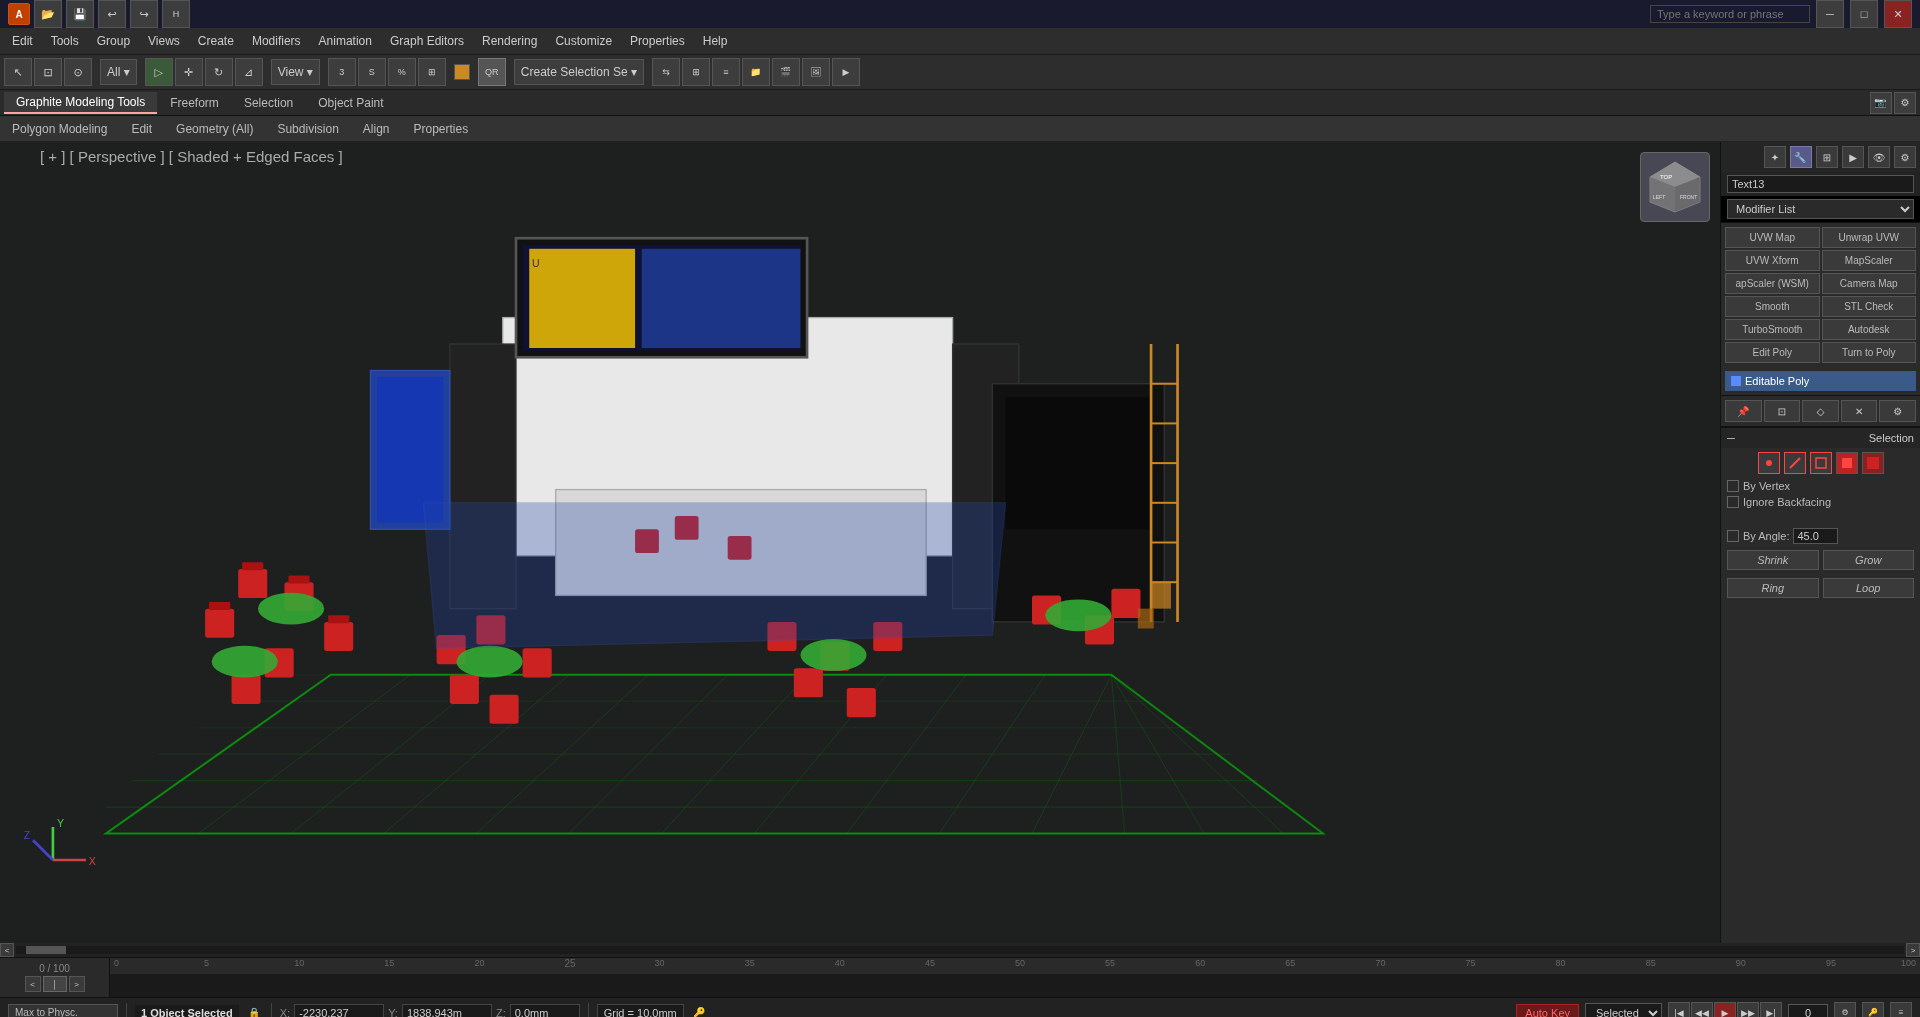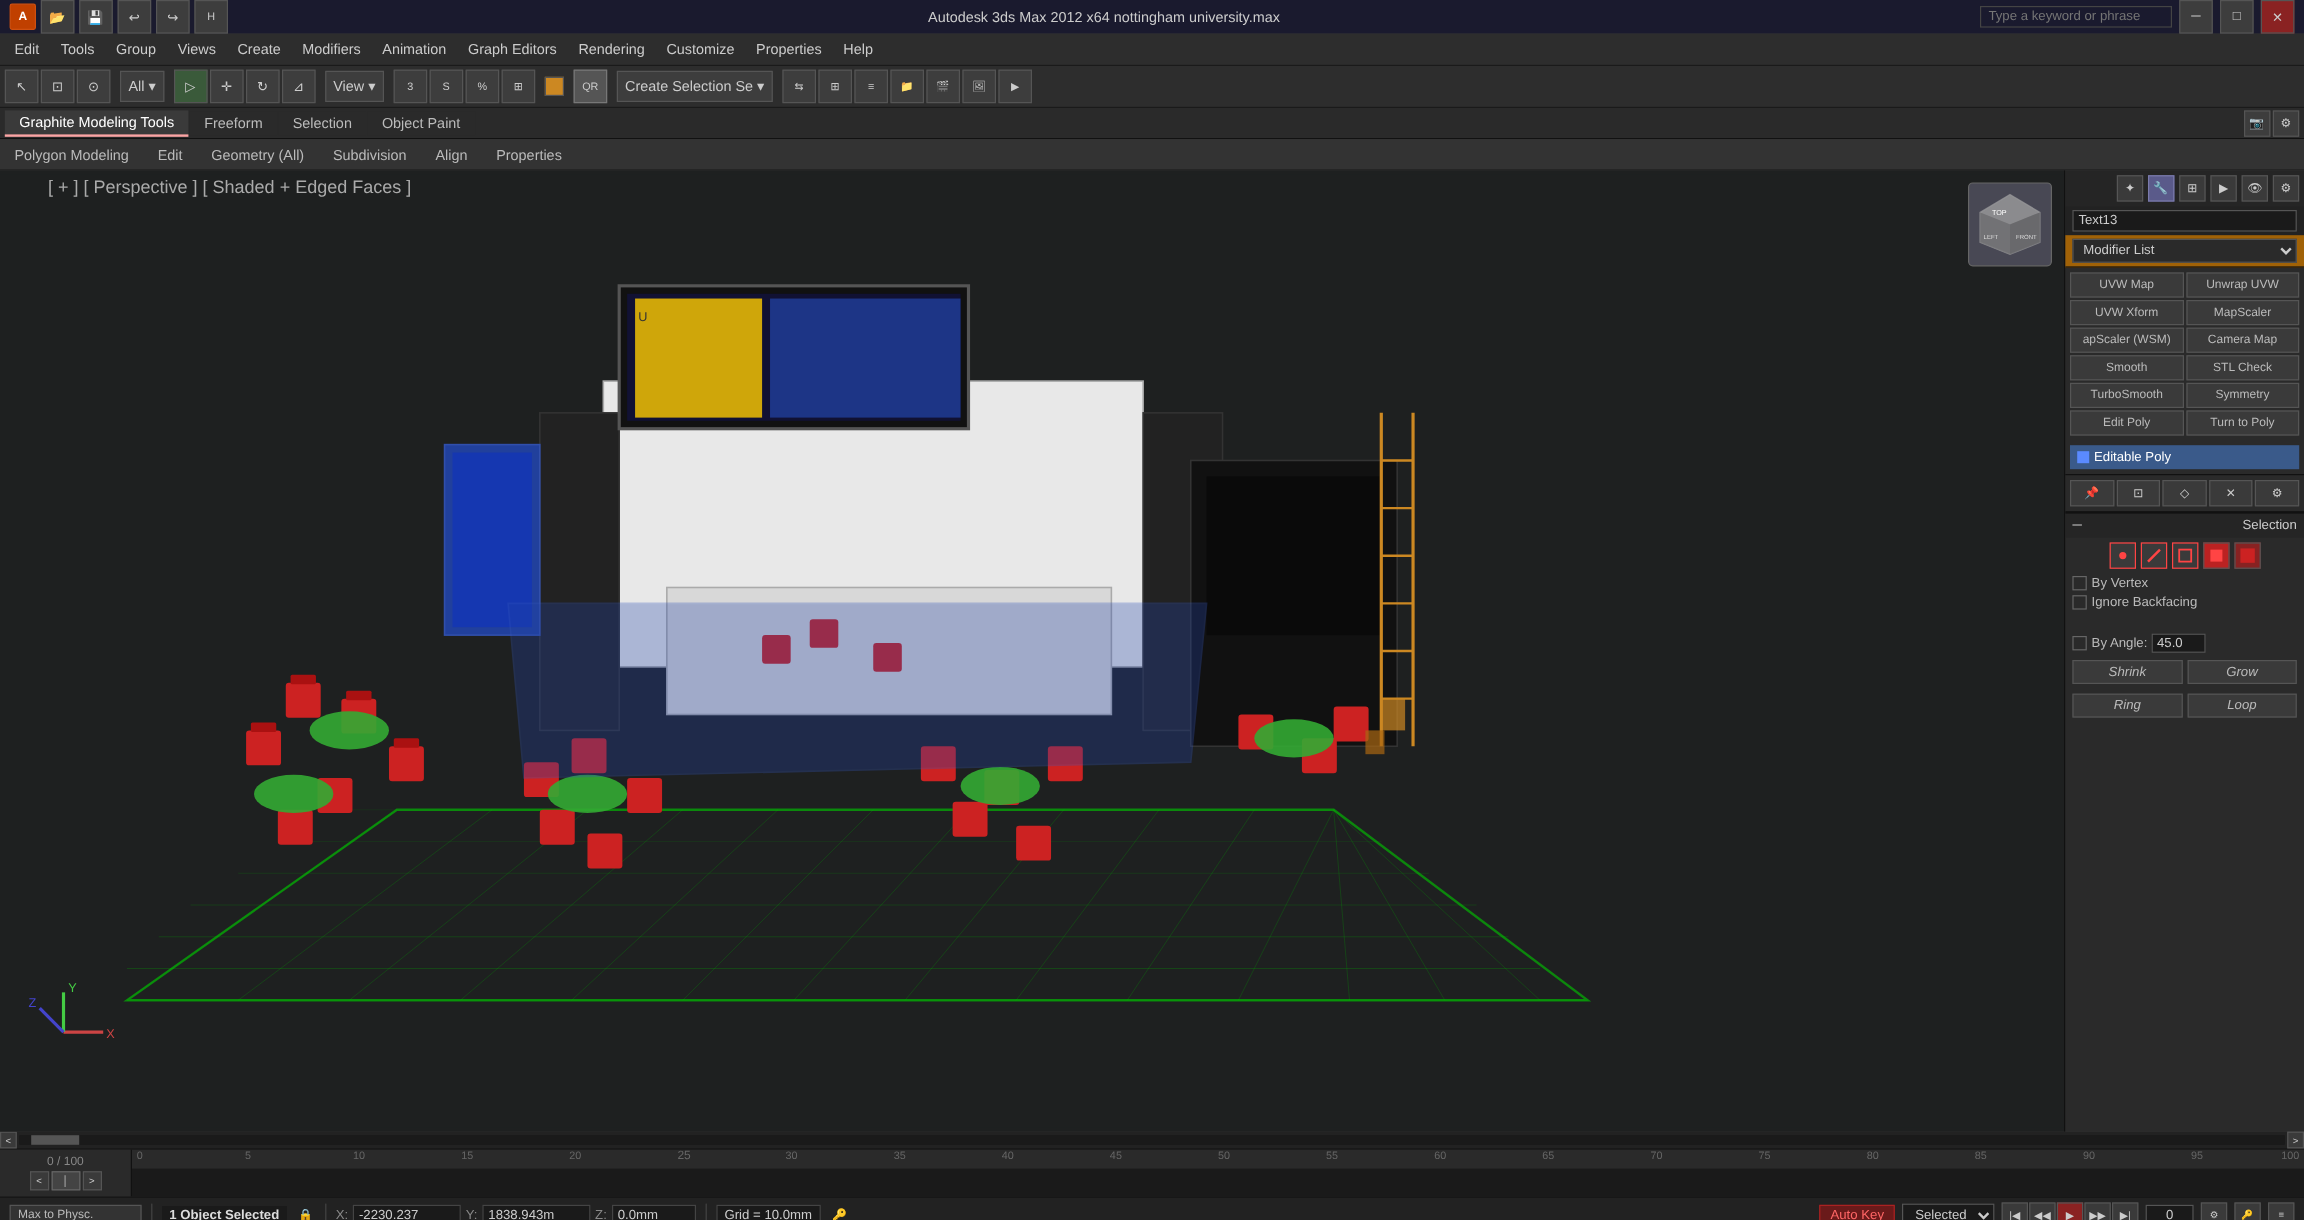--- a/index.html
+++ b/index.html
@@ -105,21 +105,21 @@
 
     #object-name-bar {
       background: #222; padding: 3px 6px;
       display: flex; align-items: flex-end;
     }
     #object-name-input {
       flex: 1; background: #1a1a1a; border: 1px solid #444; color: #ccc;
       padding: 2px 4px; font-size: 11px;
     }
     #modifier-list-label {
-      background: #a16207; padding: 3px 6px; color: #ccc; font-size: 11px;
+      background: #000000; padding: 3px 6px; color: #ccc; font-size: 11px;
       border-bottom: 1px solid #111;
       display: flex; align-items: center; justify-content: flex-end;
     }
 
     
     .modifier-grid {
       display: grid; grid-template-columns: 1fr 1fr;
       gap: 2px; padding: 4px;
     }
     .mod-btn {
@@ -304,21 +304,20 @@
 
 <div id="titlebar">
   <div class="left-icons">
     <div class="tb-btn" style="background:#c04000;border-color:#d05010;width:22px;height:22px;border-radius:2px;font-weight:bold;color:#fff;font-size:10px;">A</div>
     <div class="tb-btn">📂</div>
     <div class="tb-btn">💾</div>
     <div class="tb-btn">↩</div>
     <div class="tb-btn">↪</div>
     <div class="tb-btn" style="font-size:9px;">H</div>
   </div>
-  <div class="title">Autodesk 3ds Max  2012 x64    nottingham university.max</div>
   <div class="right-icons">
     <input style="width: 160px; background: rgb(26, 26, 46); border: 1px solid rgb(68, 68, 68); color: rgb(204, 204, 204); padding: 2px 6px; font-size: 11px;" placeholder="Type a keyword or phrase">
     <div class="tb-btn">─</div>
     <div class="tb-btn">□</div>
     <div class="tb-btn" style="background:#8a2222;">✕</div>
   </div>
 </div>
 
 <div id="menubar">
   <div class="menu-item">Edit</div>
@@ -557,21 +556,21 @@
     <div class="modifier-grid">
       <div class="mod-btn">UVW Map</div>
       <div class="mod-btn">Unwrap UVW</div>
       <div class="mod-btn">UVW Xform</div>
       <div class="mod-btn">MapScaler</div>
       <div class="mod-btn">apScaler (WSM)</div>
       <div class="mod-btn">Camera Map</div>
       <div class="mod-btn">Smooth</div>
       <div class="mod-btn">STL Check</div>
       <div class="mod-btn">TurboSmooth</div>
-      <div class="mod-btn">Symmetry</div>
+      <div class="mod-btn">Autodesk</div>
       <div class="mod-btn">Edit Poly</div>
       <div class="mod-btn">Turn to Poly</div>
     </div>
 
     <div class="modifier-stack">
       <div class="stack-item active">
         <span class="stack-icon" style="width:10px;height:10px;background:#5a8aff;display:inline-block;"></span>
         <span>Editable Poly</span>
       </div>
     </div>

